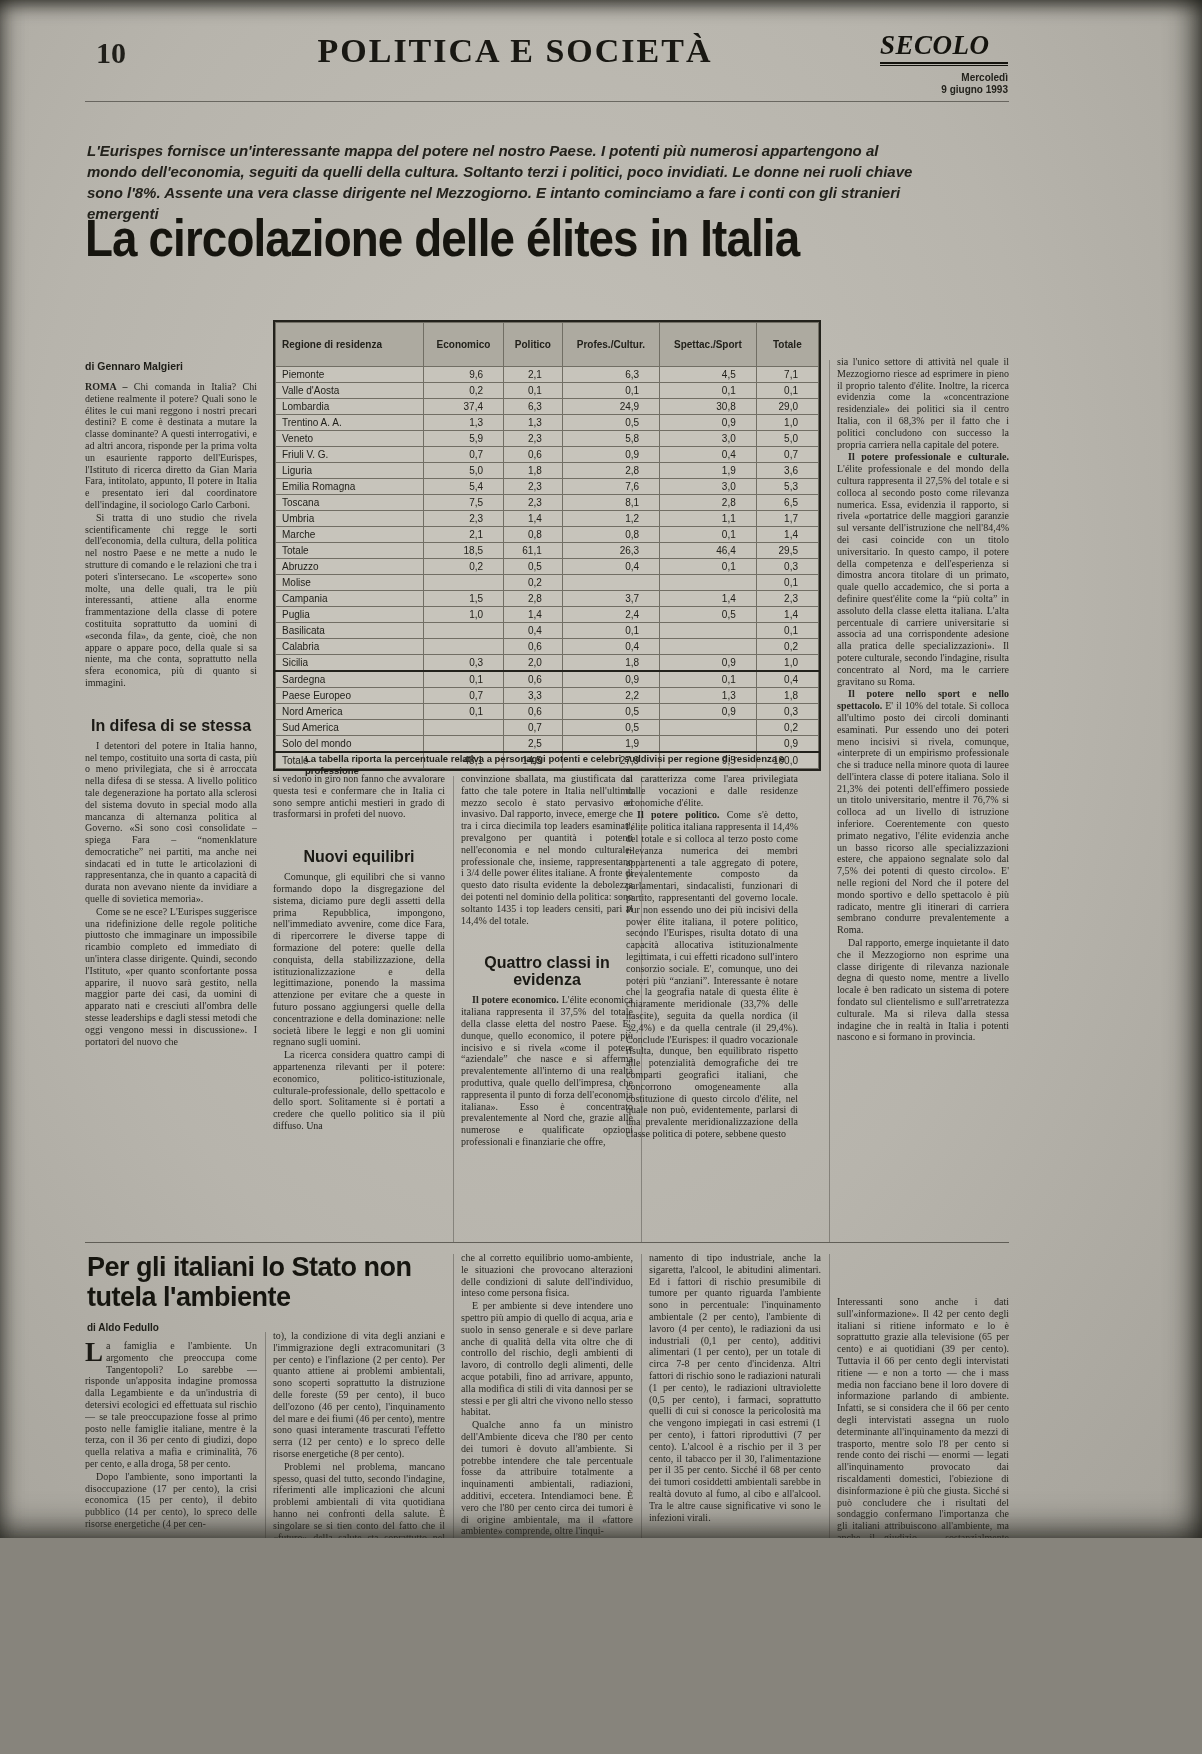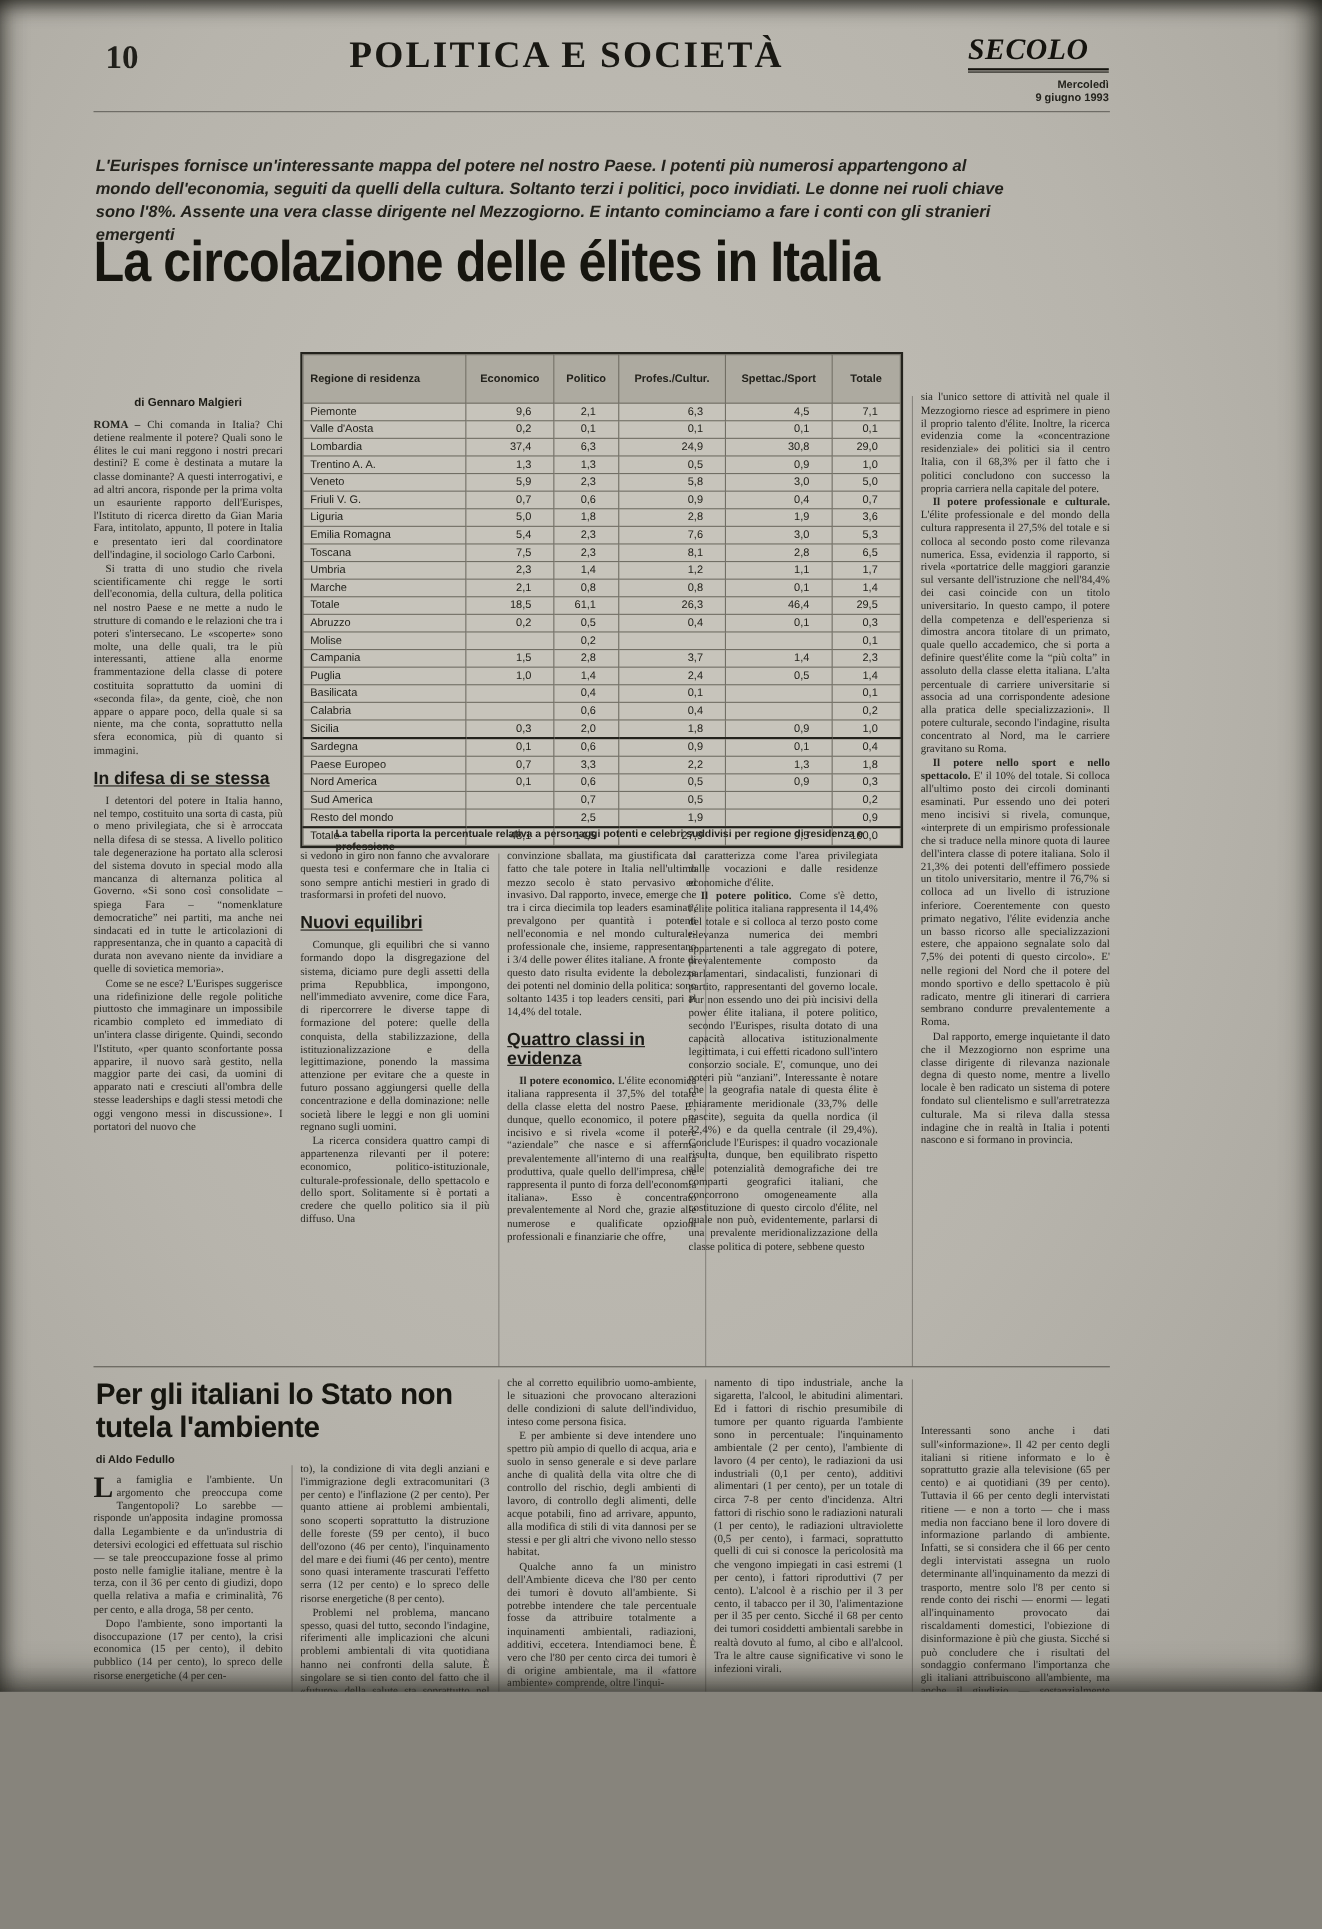--- a/index.html
+++ b/index.html
@@ -30,23 +30,23 @@
   .headline{position:absolute;left:85px;top:208px;width:930px;white-space:nowrap;overflow:visible;
     font:700 52px "Liberation Sans",sans-serif;letter-spacing:-1px;color:#16150f;
     transform:scaleX(.88);transform-origin:0 50%;}
   
   .col{position:absolute;width:172px;overflow:hidden;text-align:justify;
     font-size:10px;line-height:11.8px;color:#26251f;hyphens:auto;}
   .col p{text-indent:11px;margin-bottom:1px;}
   .col .flow > p:first-child{text-indent:0;}
   .col p.nodent{text-indent:0;}
   .col strong{font-weight:700;}
-  .subhead{font:700 16px "Liberation Sans",sans-serif;line-height:17px;margin:11px 0 6px;
-    color:#1b1a15;text-align:left;text-decoration:underline;}
-  .byline{font:700 10.5px "Liberation Sans",sans-serif;margin-bottom:9px;text-align:center;color:#1e1d17;}
+  .subhead{font:700 16px "Liberation Sans",sans-serif;line-height:17px;margin:28px 0 6px;
+    color:#1b1a15;text-align:center;}
+  .byline{font:700 10.5px "Liberation Sans",sans-serif;margin-bottom:9px;text-align:left;color:#1e1d17;}
   #mcol1{left:85px;top:360px;height:885px;}
   #mcol2{left:273px;top:773px;height:472px;}
   #mcol3{left:461px;top:773px;height:472px;}
   #mcol4{left:626px;top:773px;height:472px;}
   #mcol5{left:837px;top:356px;height:889px;}
   
   .table-wrap{position:absolute;left:273px;top:320px;width:548px;background:#c7c4bb;
     border:2px solid #23221c;}
   .table-wrap table{width:100%;border-collapse:collapse;font-family:"Liberation Sans",sans-serif;}
   .table-wrap th,.table-wrap td{border:1px solid #716e64;font-size:10px;line-height:11px;
@@ -295,21 +295,21 @@
           </tr>
           <tr>
             <td class="region">Sud America</td>
             <td class="num"></td>
             <td class="num">0,7</td>
             <td class="num">0,5</td>
             <td class="num"></td>
             <td class="num">0,2</td>
           </tr>
           <tr>
-            <td class="region">Resto del mondo</td>
+            <td class="region">Solo del mondo</td>
             <td class="num"></td>
             <td class="num">2,5</td>
             <td class="num">1,9</td>
             <td class="num"></td>
             <td class="num">0,9</td>
           </tr>
           <tr class="sep">
             <td class="region">Totale</td>
             <td class="num">48,1</td>
             <td class="num">14,5</td>

